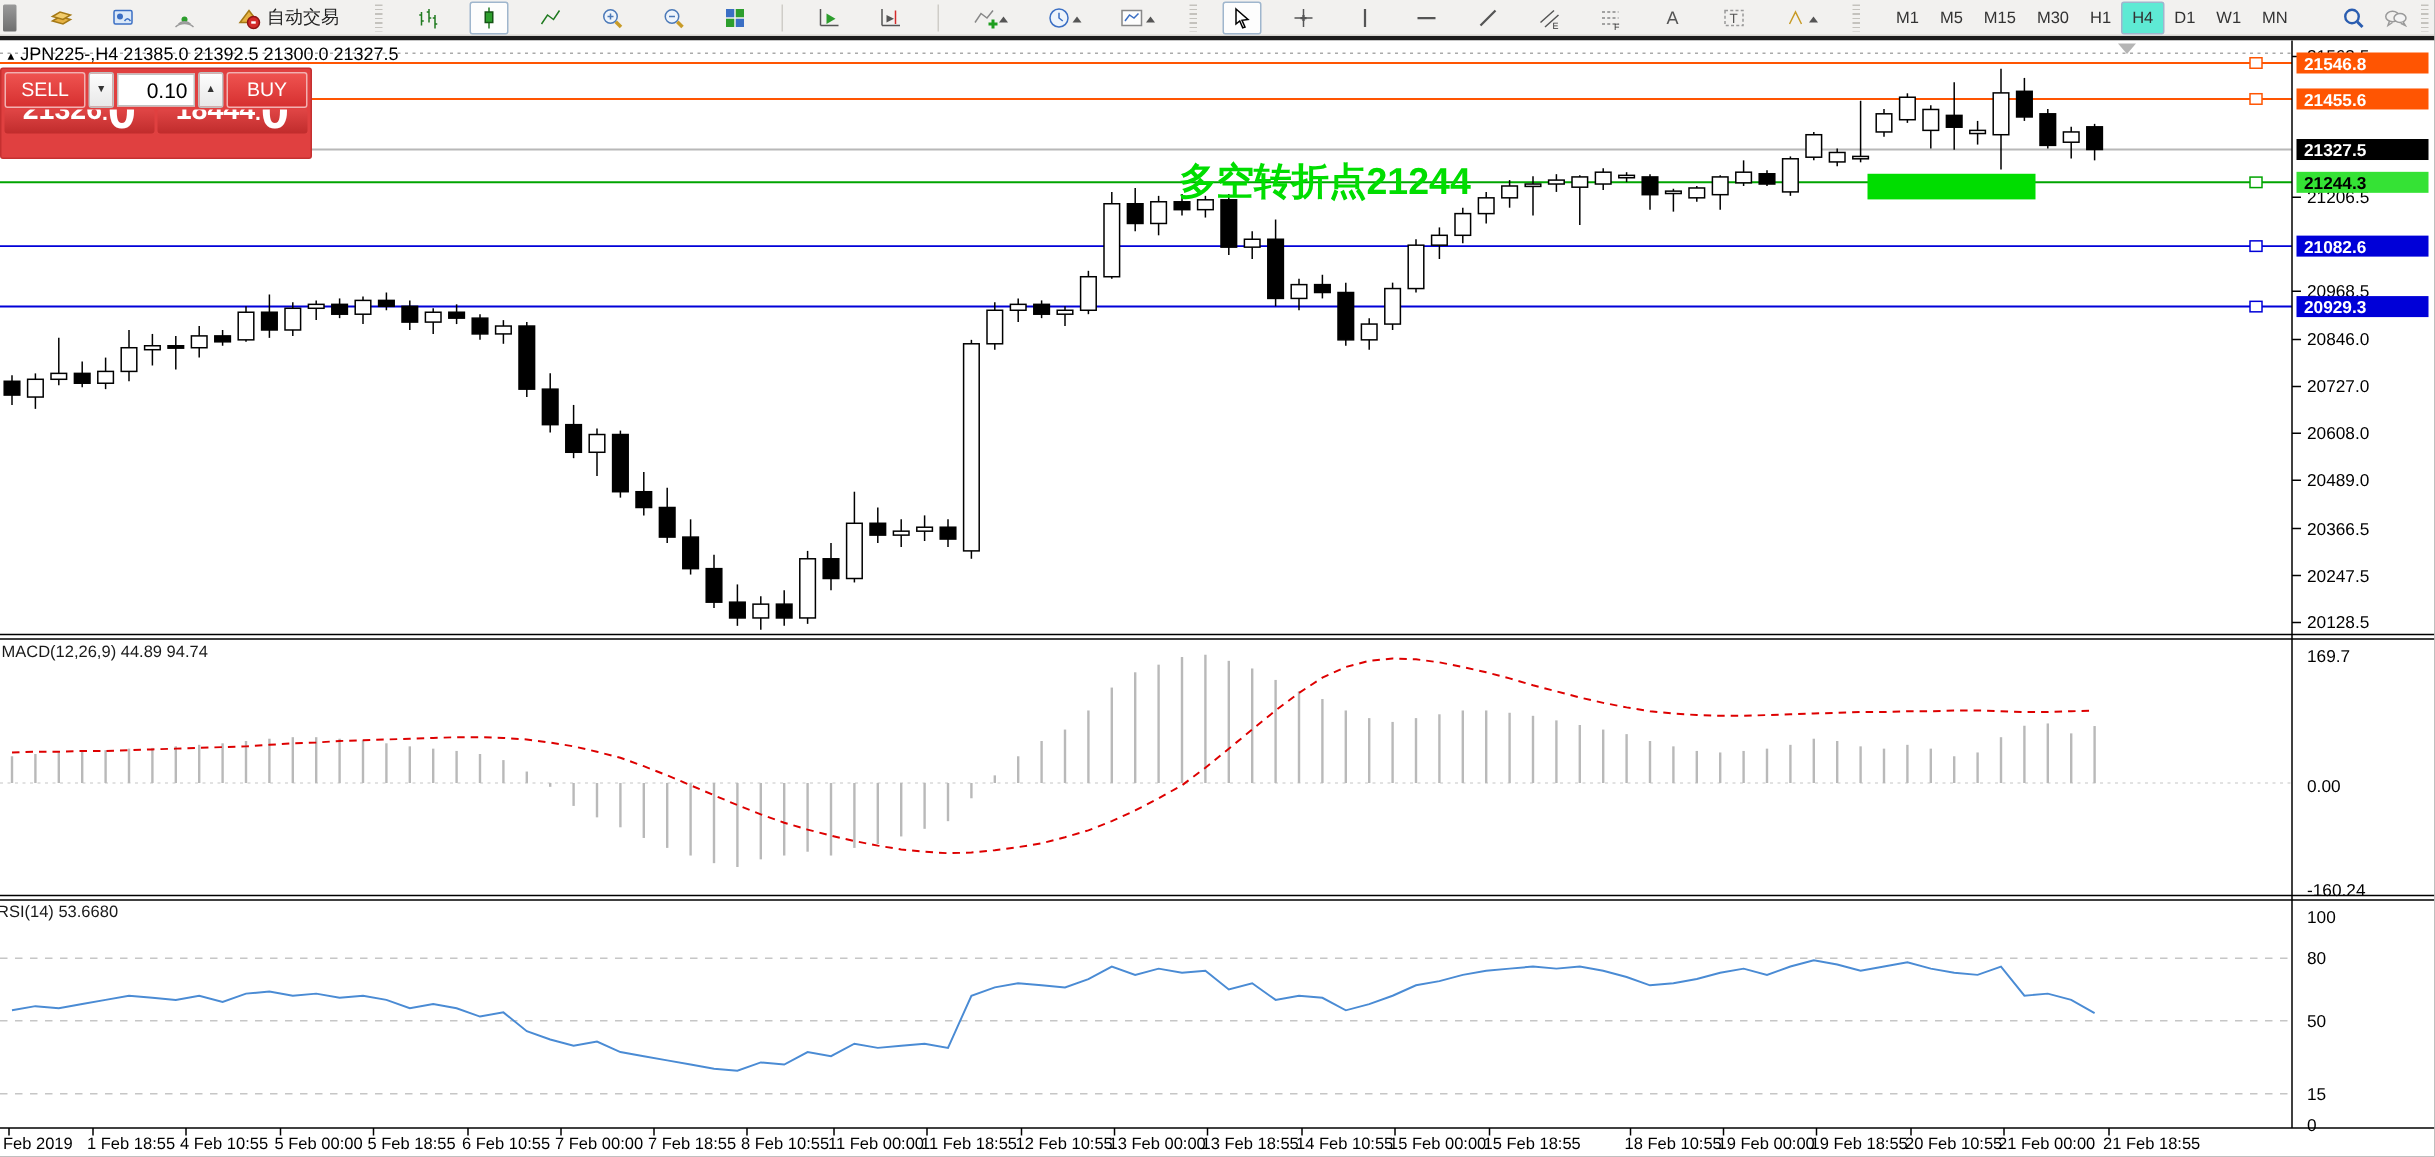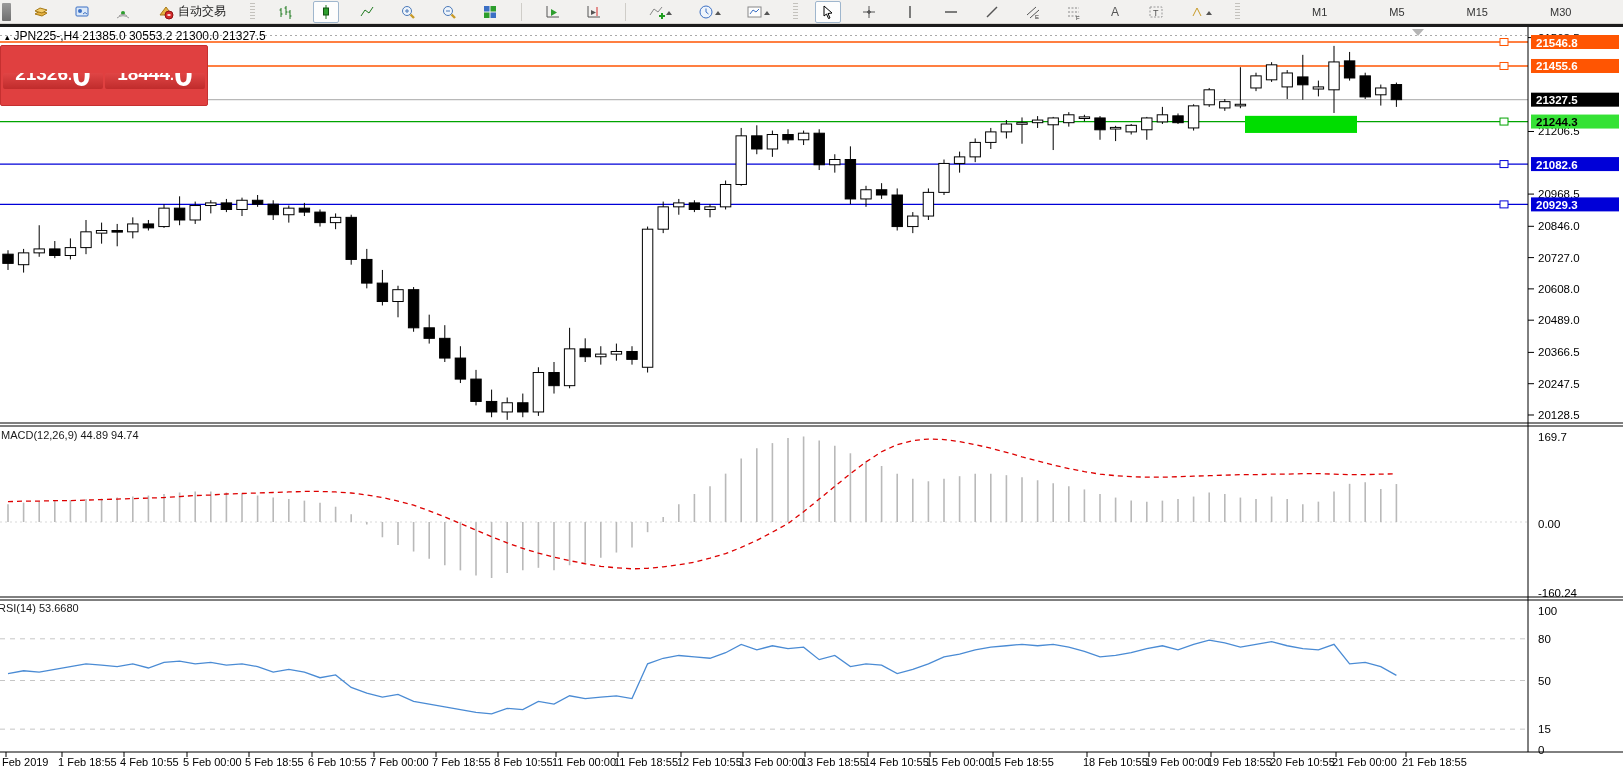--- a/index.html
+++ b/index.html
@@ -9,21 +9,21 @@
   #toolbar{position:absolute;left:0;top:0;width:1623px;height:24px;background:#f2f1ef;
            border-bottom:1px solid #d8d6d2;display:flex;align-items:center;gap:15px;padding:0 2px;box-sizing:border-box;}
   .tbtn{width:24px;height:20px;display:flex;align-items:center;justify-content:center;
         border:1px solid transparent;border-radius:2px;flex:none;cursor:default;}
   .tbtn.active{background:#fdfdfd;border-color:#9fb6cd;}
   .tbtn svg{display:block;}
   .tsep{width:1px;height:18px;background:#cfcdc8;margin:0 3px;flex:none;}
   .thandle{width:5px;height:18px;flex:none;margin:0 2px;
            background:repeating-linear-gradient(to bottom,#c4c2bd 0 1px,transparent 1px 3px);}
   .tf-btn{height:20px;padding:0 6px;font-size:11px;color:#333;display:flex;align-items:center;
-          border:1px solid transparent;border-radius:2px;flex:none;margin-left:48px;}
+          border:1px solid transparent;border-radius:2px;flex:none;}
   .tf-btn.active{background:#5eead4;border-color:#9fb6cd;}
   #autotrade-btn{height:20px;display:flex;align-items:center;gap:4px;padding:0 6px;border:1px solid transparent;border-radius:2px;flex:none;}
   #autotrade-btn .txt{font-size:12px;color:#222;}
   .sliver{width:9px;height:18px;background:linear-gradient(#9a9a9a,#6f6f6f);border-radius:1px;flex:none;margin-right:2px;}
   #tb-right{margin-left:auto;display:flex;align-items:center;gap:2px;}
   
   #winband{position:absolute;left:0;top:24px;width:1623px;height:3px;background:#1c1c1c;}
   
   #chart-title{position:absolute;left:5px;top:29px;font-size:12px;color:#000;white-space:nowrap;}
   #chart-title .mini{font-size:9px;margin-right:4px;}
@@ -634,33 +634,41 @@
         <line x1="1274" y1="752" x2="1274" y2="757" stroke="#000"></line>
         <text x="1270" y="766" font-size="11" font-family="Liberation Sans, DejaVu Sans, sans-serif" fill="#000">20 Feb 10:55</text>
         <line x1="1336" y1="752" x2="1336" y2="757" stroke="#000"></line>
         <text x="1332" y="766" font-size="11" font-family="Liberation Sans, DejaVu Sans, sans-serif" fill="#000">21 Feb 00:00</text>
         <line x1="1406" y1="752" x2="1406" y2="757" stroke="#000"></line>
         <text x="1402" y="766" font-size="11" font-family="Liberation Sans, DejaVu Sans, sans-serif" fill="#000">21 Feb 18:55</text>
       </g>
     </svg>
 
   <div id="chart-title">
-    <span class="mini">▴</span><span>JPN225-,H4  21385.0 30553.2 21300.0 21327.5</span>
+    <span class="mini">▴</span><span>JPN225-,H4  21385.0 21392.5 21300.0 21327.5</span>
   </div>
 
   <div id="trade-panel">
+    <div id="tp-row1">
+      <div class="tp-btn">SELL</div>
+      <div class="tp-spin">▼</div>
+      <div id="tp-vol">0.10</div>
+      <div class="tp-spin">▲</div>
+      <div class="tp-btn">BUY</div>
+    </div>
     <div id="tp-row2">
       <div class="tp-price">
         <span class="main">21326</span>
           <span class="dot">.</span>
           <span class="big">0</span>
       </div>
       <div class="tp-price">
         <span class="main">18444</span>
           <span class="dot">.</span>
           <span class="big">0</span>
       </div>
     </div>
   </div>
 
+  <div id="annotation">多空转折点21244</div>
   <div id="macd-label">MACD(12,26,9) 44.89 94.74</div>
   <div id="rsi-label">RSI(14) 53.6680</div>
 </div>
 
 </body></html>

